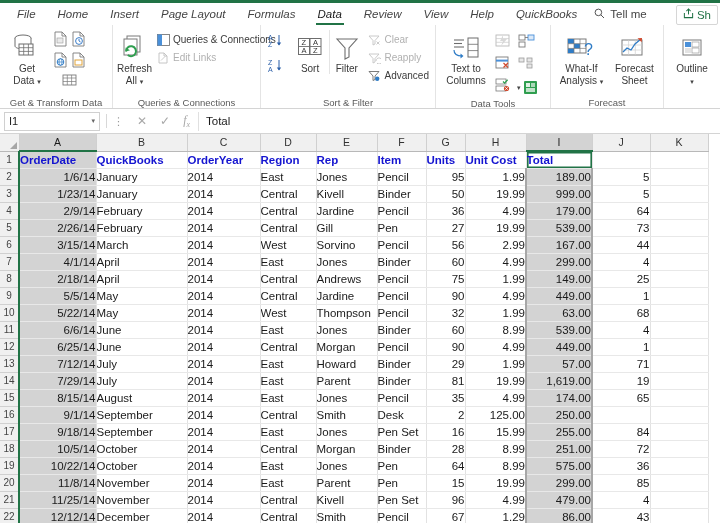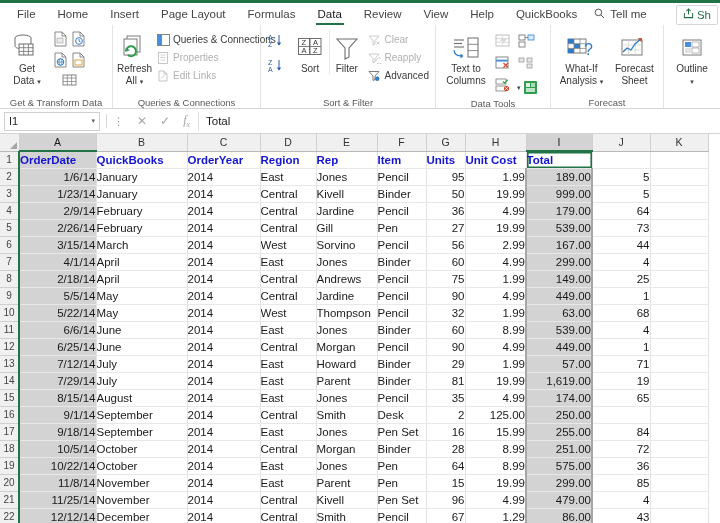--- a/index.html
+++ b/index.html
@@ -26,20 +26,21 @@
     position: relative;
     border-bottom: none;
   }
   .tab {
     font-size: 11.5px;
     color: #444444;
     padding: 3px 11px 4px 11px;
     white-space: nowrap;
     position: relative;
     line-height: 14px;
+    font-style: italic;
   }
   .tab.active { color: #1a1a1a; }
   .tab.active::after {
     content: "";
     position: absolute;
     left: 9px; right: 9px; bottom: 0px;
     height: 1.6px;
     background: #217346;
   }
   .tellme {
@@ -329,31 +330,20 @@
         </div>
         <div class="smallcol">
           <div class="smallrow">
             <span class="icoslot">
               <svg width="13" height="12" viewBox="0 0 13 12">
                   <rect x="0.5" y="0.5" width="12" height="11" fill="#fff" stroke="#7a7a7a" stroke-width="0.9"></rect>
                   <rect x="0.5" y="0.5" width="4.5" height="11" fill="#4a90d9"></rect>
                 </svg>
             </span>
             <span>Queries &amp; Connections</span>
-          </div>
-          <div class="smallrow disabled">
-            <span class="icoslot">
-              <svg width="12" height="12" viewBox="0 0 12 12">
-                  <rect x="1.5" y="0.5" width="9" height="11" fill="#fff" stroke="#c0c0c0" stroke-width="0.9"></rect>
-                  <line x1="3.5" y1="3" x2="8.5" y2="3" stroke="#c6c6c6" stroke-width="0.8"></line>
-                  <line x1="3.5" y1="5.5" x2="8.5" y2="5.5" stroke="#c6c6c6" stroke-width="0.8"></line>
-                  <line x1="3.5" y1="8" x2="8.5" y2="8" stroke="#c6c6c6" stroke-width="0.8"></line>
-                </svg>
-            </span>
-            <span>Properties</span>
           </div>
           <div class="smallrow disabled">
             <span class="icoslot">
               <svg width="12" height="12" viewBox="0 0 12 12">
                   <path d="M2 1h5l3 3v7H2z" fill="#fff" stroke="#c0c0c0" stroke-width="0.9"></path>
                   <path d="M7 1v3h3" fill="none" stroke="#c0c0c0" stroke-width="0.9"></path>
                   <path d="M4 8.5l4-4" stroke="#c6c6c6" stroke-width="0.9"></path>
                 </svg>
             </span>
             <span>Edit Links</span>

